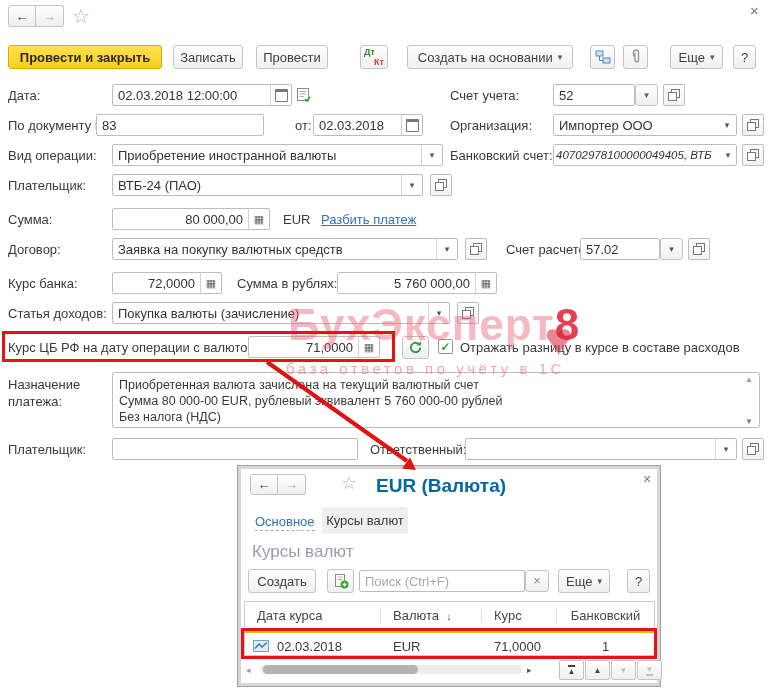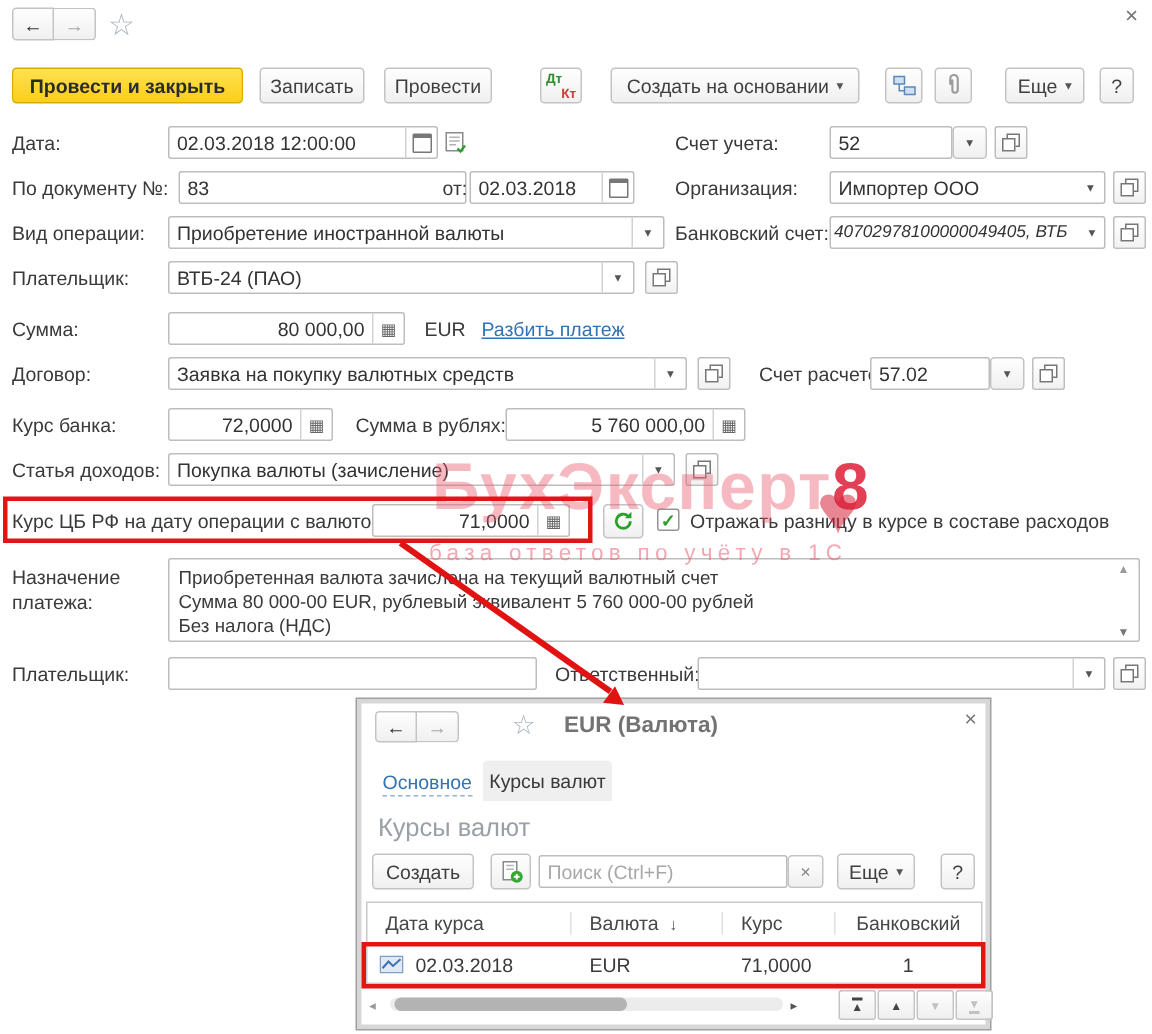--- a/index.html
+++ b/index.html
@@ -118,21 +118,21 @@
       <span class="dd">▾</span>
     </div>
   <div class="openbtn" style="left:663px;top:84px">
       <span class="sqi">
         <i class="b"></i>
         <i class="f"></i>
       </span>
     </div>
 
   <div class="lbl" style="left:8px;top:118px">По документу №:</div>
-  <div class="inp" style="left:119px;top:114px;width:192px">
+  <div class="inp" style="left:96px;top:114px;width:168px">
     <input value="83" style="">
   </div>
   <div class="lbl" style="left:295px;top:118px">от:</div>
   <div class="inp" style="left:313px;top:114px;width:110px">
     <input value="02.03.2018" style="">
     <span class="seg">
         <span class="cal"></span>
       </span>
   </div>
   <div class="lbl" style="left:450px;top:118px">Организация:</div>
@@ -296,21 +296,21 @@
   <div class="popup">
     <div class="abs" style="left:12px;top:8px;display:flex">
       <div class="btn" style="position:static;width:28px;height:21px;border-radius:3px 0 0 3px">
           <span style="color:#333">←</span>
         </div>
       <div class="btn" style="position:static;width:28px;height:21px;border-left:0;border-radius:0 3px 3px 0">
           <span style="color:#a9a9a9">→</span>
         </div>
     </div>
     <div class="abs" style="left:103px;top:6px;font-size:18px;color:#a9b4be">☆</div>
-    <div class="abs" style="left:138px;top:9px;font-size:15px;font-weight:bold;color:#737373">EUR (Валюта)</div>
+    <div class="abs" style="left:138px;top:9px;font-size:19px;font-weight:bold;color:#0369a1">EUR (Валюта)</div>
     <div class="abs" style="left:405px;top:5px;font-size:14px;color:#777">×</div>
 
     <div class="abs" style="left:17px;top:48px;color:#3173b4;border-bottom:1px dashed #8fb4d6;padding-bottom:1px">Основное</div>
     <div class="abs" style="left:84px;top:41px;width:86px;height:27px;background:#efefef;border-radius:3px 3px 0 0;display:flex;align-items:center;justify-content:center;color:#3a3a3a">
         <span>Курсы валют</span>
       </div>
 
     <div class="abs" style="left:14px;top:76px;font-size:17px;color:#9aa0a6">Курсы валют</div>
 
     <div class="btn" style="left:10px;top:103px;width:68px">
@@ -333,21 +333,21 @@
       </div>
     <div class="btn" style="left:320px;top:103px;width:52px">
       <span>Еще</span>
       <span class="dd">▾</span>
     </div>
     <div class="btn" style="left:389px;top:103px;width:23px">
         <span>?</span>
       </div>
 
     <div class="abs" style="left:6px;top:135px;width:411px;height:55px;border:1px solid #c9c9c9;box-sizing:border-box;background:#fff">
-      <div style="display:flex;height:27px;border-bottom:1px solid #eab308;align-items:center">
+      <div style="display:flex;height:27px;border-bottom:4px solid #eab308;align-items:center">
         <div class="th" style="width:136px;padding-left:12px;box-sizing:border-box;border-right:1px solid #e0e0e0">Дата курса</div>
         <div class="th" style="width:101px;padding-left:12px;box-sizing:border-box;border-right:1px solid #e0e0e0"><span>Валюта</span>&nbsp;&nbsp;<span style="font-size:11px;color:#555">↓</span></div>
         <div class="th" style="width:75px;padding-left:12px;box-sizing:border-box;border-right:1px solid #e0e0e0">Курс</div>
         <div class="th" style="flex:1;text-align:center">Банковский</div>
       </div>
       <div style="display:flex;height:26px;align-items:center">
         <div style="width:136px;padding-left:8px;box-sizing:border-box;display:flex;align-items:center;gap:8px">
           <svg width="16" height="12">
               <rect x="0.5" y="0.5" width="15" height="11" fill="#dfeaf6" stroke="#7d9fc4"></rect>
               <polyline points="2,8.5 6,4 9,7 14,2.5" fill="none" stroke="#3f6fae" stroke-width="1.3"></polyline>

